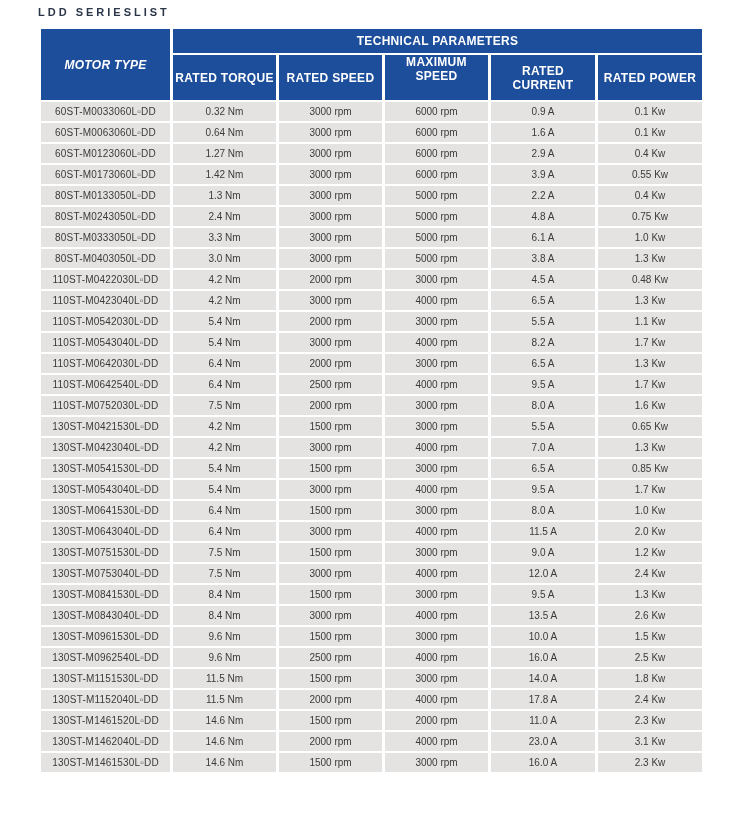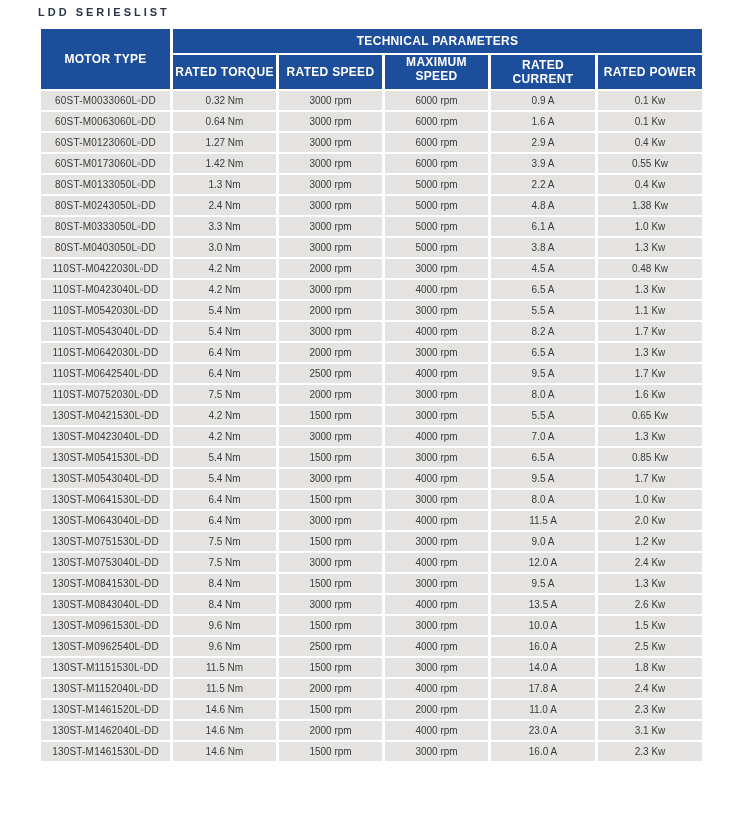--- a/index.html
+++ b/index.html
@@ -41,22 +41,22 @@
   }
   table.spec th {
     background: var(--header-bg);
     color: var(--header-fg);
     font-size: 12px;
     font-weight: bold;
     letter-spacing: 0.3px;
   }
   th.group-th { height: 26px; }
   th.sub-th   { height: 26px; margin-top: 44px; }
-  th.sub-th.lower { vertical-align: bottom; padding-bottom: 6px; text-align: center; }
-  th.motor-type-th { height: 52px; }
+  th.sub-th.lower { vertical-align: bottom; padding-bottom: 17px; text-align: center; }
+  th.motor-type-th { height: 52px; font-style: italic; }
   table.spec td {
     background: var(--row-bg);
     color: var(--row-fg);
     font-size: 10px;
     height: 21px;
     white-space: nowrap;
   }
   td.motor-cell { letter-spacing: 0.2px; }
 </style>
 </head>
@@ -127,21 +127,21 @@
           <td class="value-cell">5000 rpm</td>
           <td class="value-cell">2.2 A</td>
           <td class="value-cell">0.4 Kw</td>
         </tr>
         <tr>
           <td class="motor-cell">80ST-M0243050L▫DD</td>
           <td class="value-cell">2.4 Nm</td>
           <td class="value-cell">3000 rpm</td>
           <td class="value-cell">5000 rpm</td>
           <td class="value-cell">4.8 A</td>
-          <td class="value-cell">1.38 Kw</td>
+          <td class="value-cell">0.75 Kw</td>
         </tr>
         <tr>
           <td class="motor-cell">80ST-M0333050L▫DD</td>
           <td class="value-cell">3.3 Nm</td>
           <td class="value-cell">3000 rpm</td>
           <td class="value-cell">5000 rpm</td>
           <td class="value-cell">6.1 A</td>
           <td class="value-cell">1.0 Kw</td>
         </tr>
         <tr>

